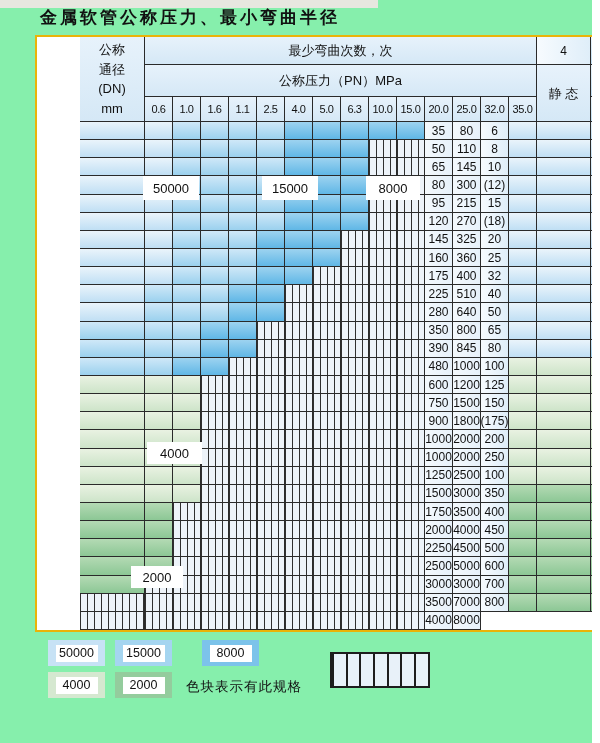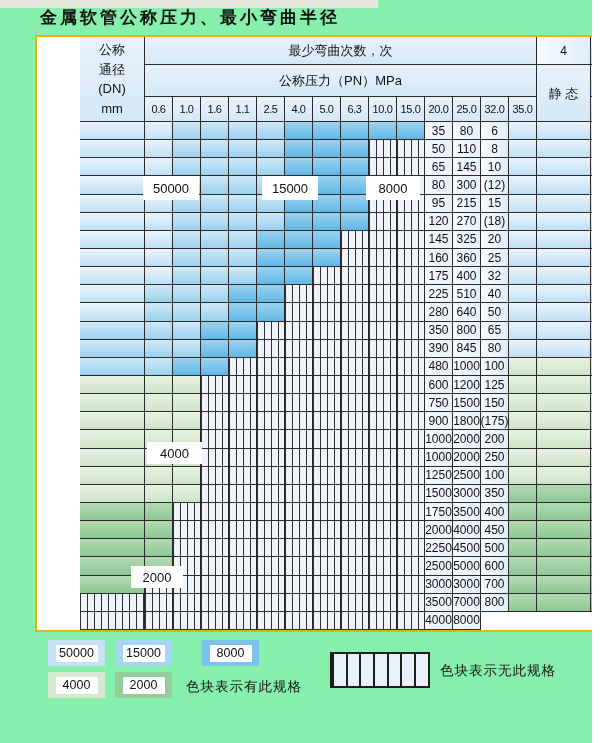--- a/index.html
+++ b/index.html
@@ -584,14 +584,13 @@
     <div class="lg-inner">8000</div>
   </div>
   <div class="lg-block lgg1 lg-p3">
     <div class="lg-inner">4000</div>
   </div>
   <div class="lg-block lgg2 lg-p4">
     <div class="lg-inner">2000</div>
   </div>
   <div class="lg-text lg-has">色块表示有此规格</div>
   <div class="lg-striped"></div>
-  <div class="lg-text lg-none">色块表示无此规格</div>
 </div>
 
 </body></html>

